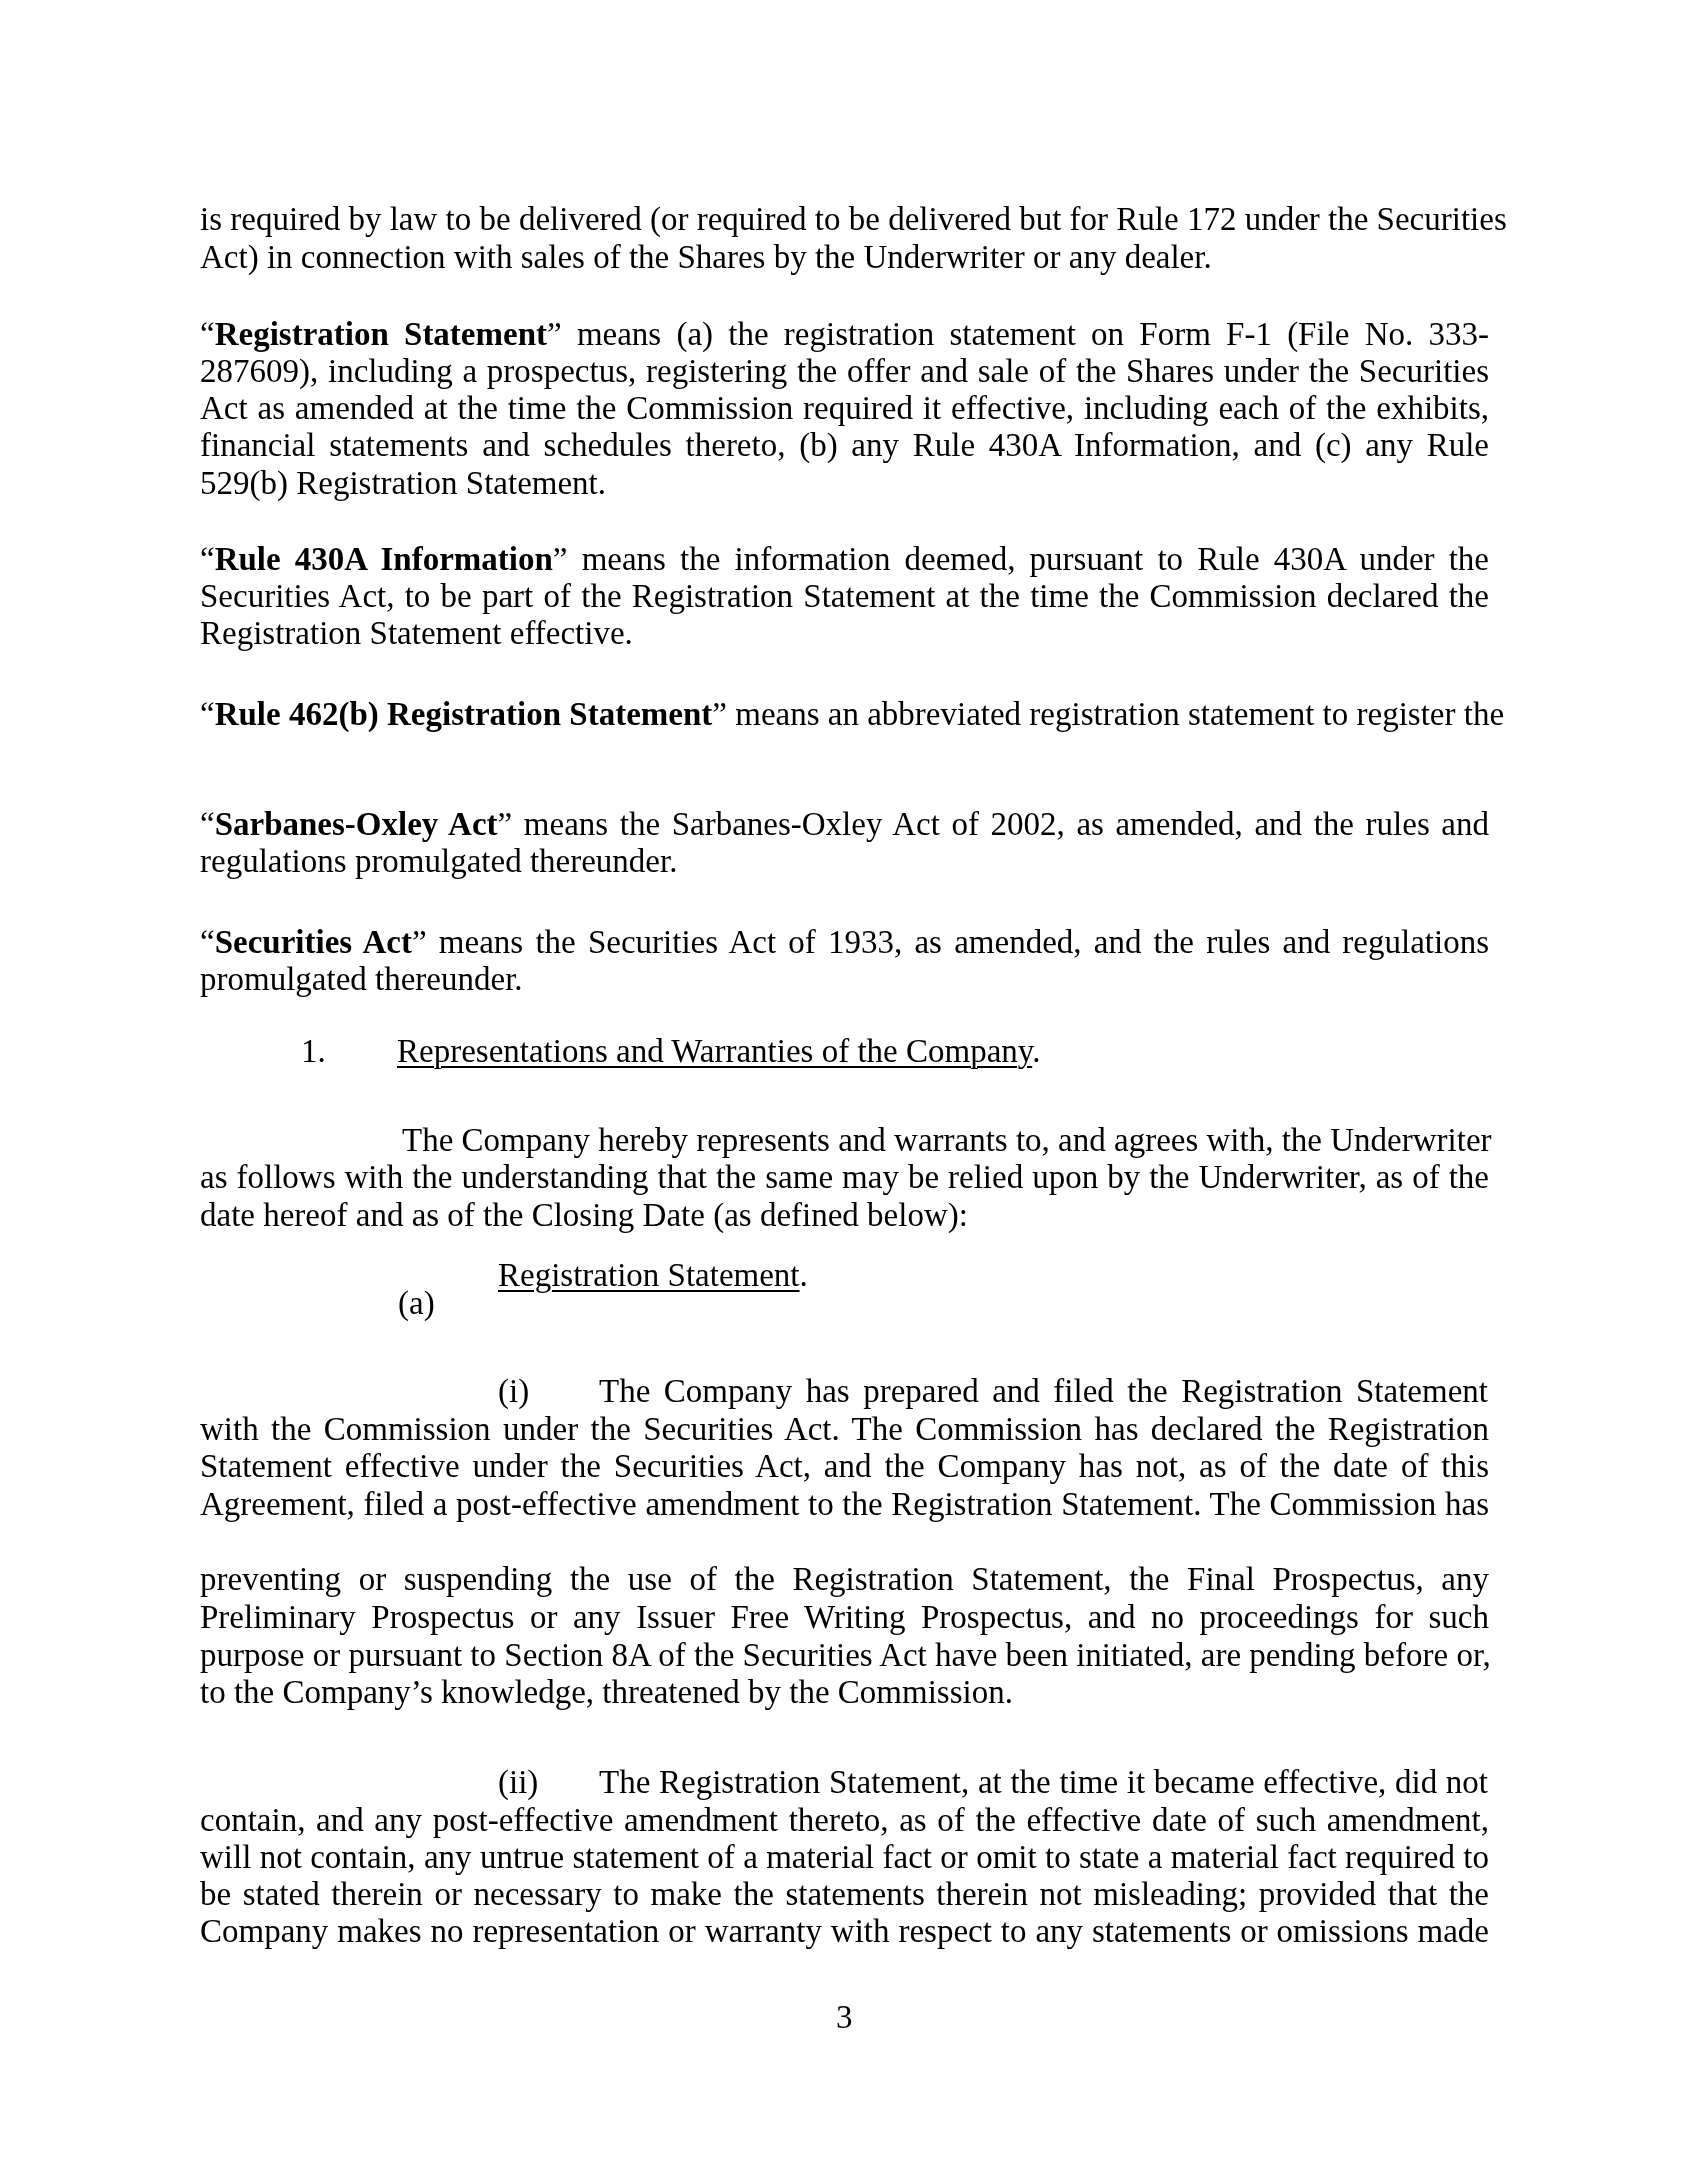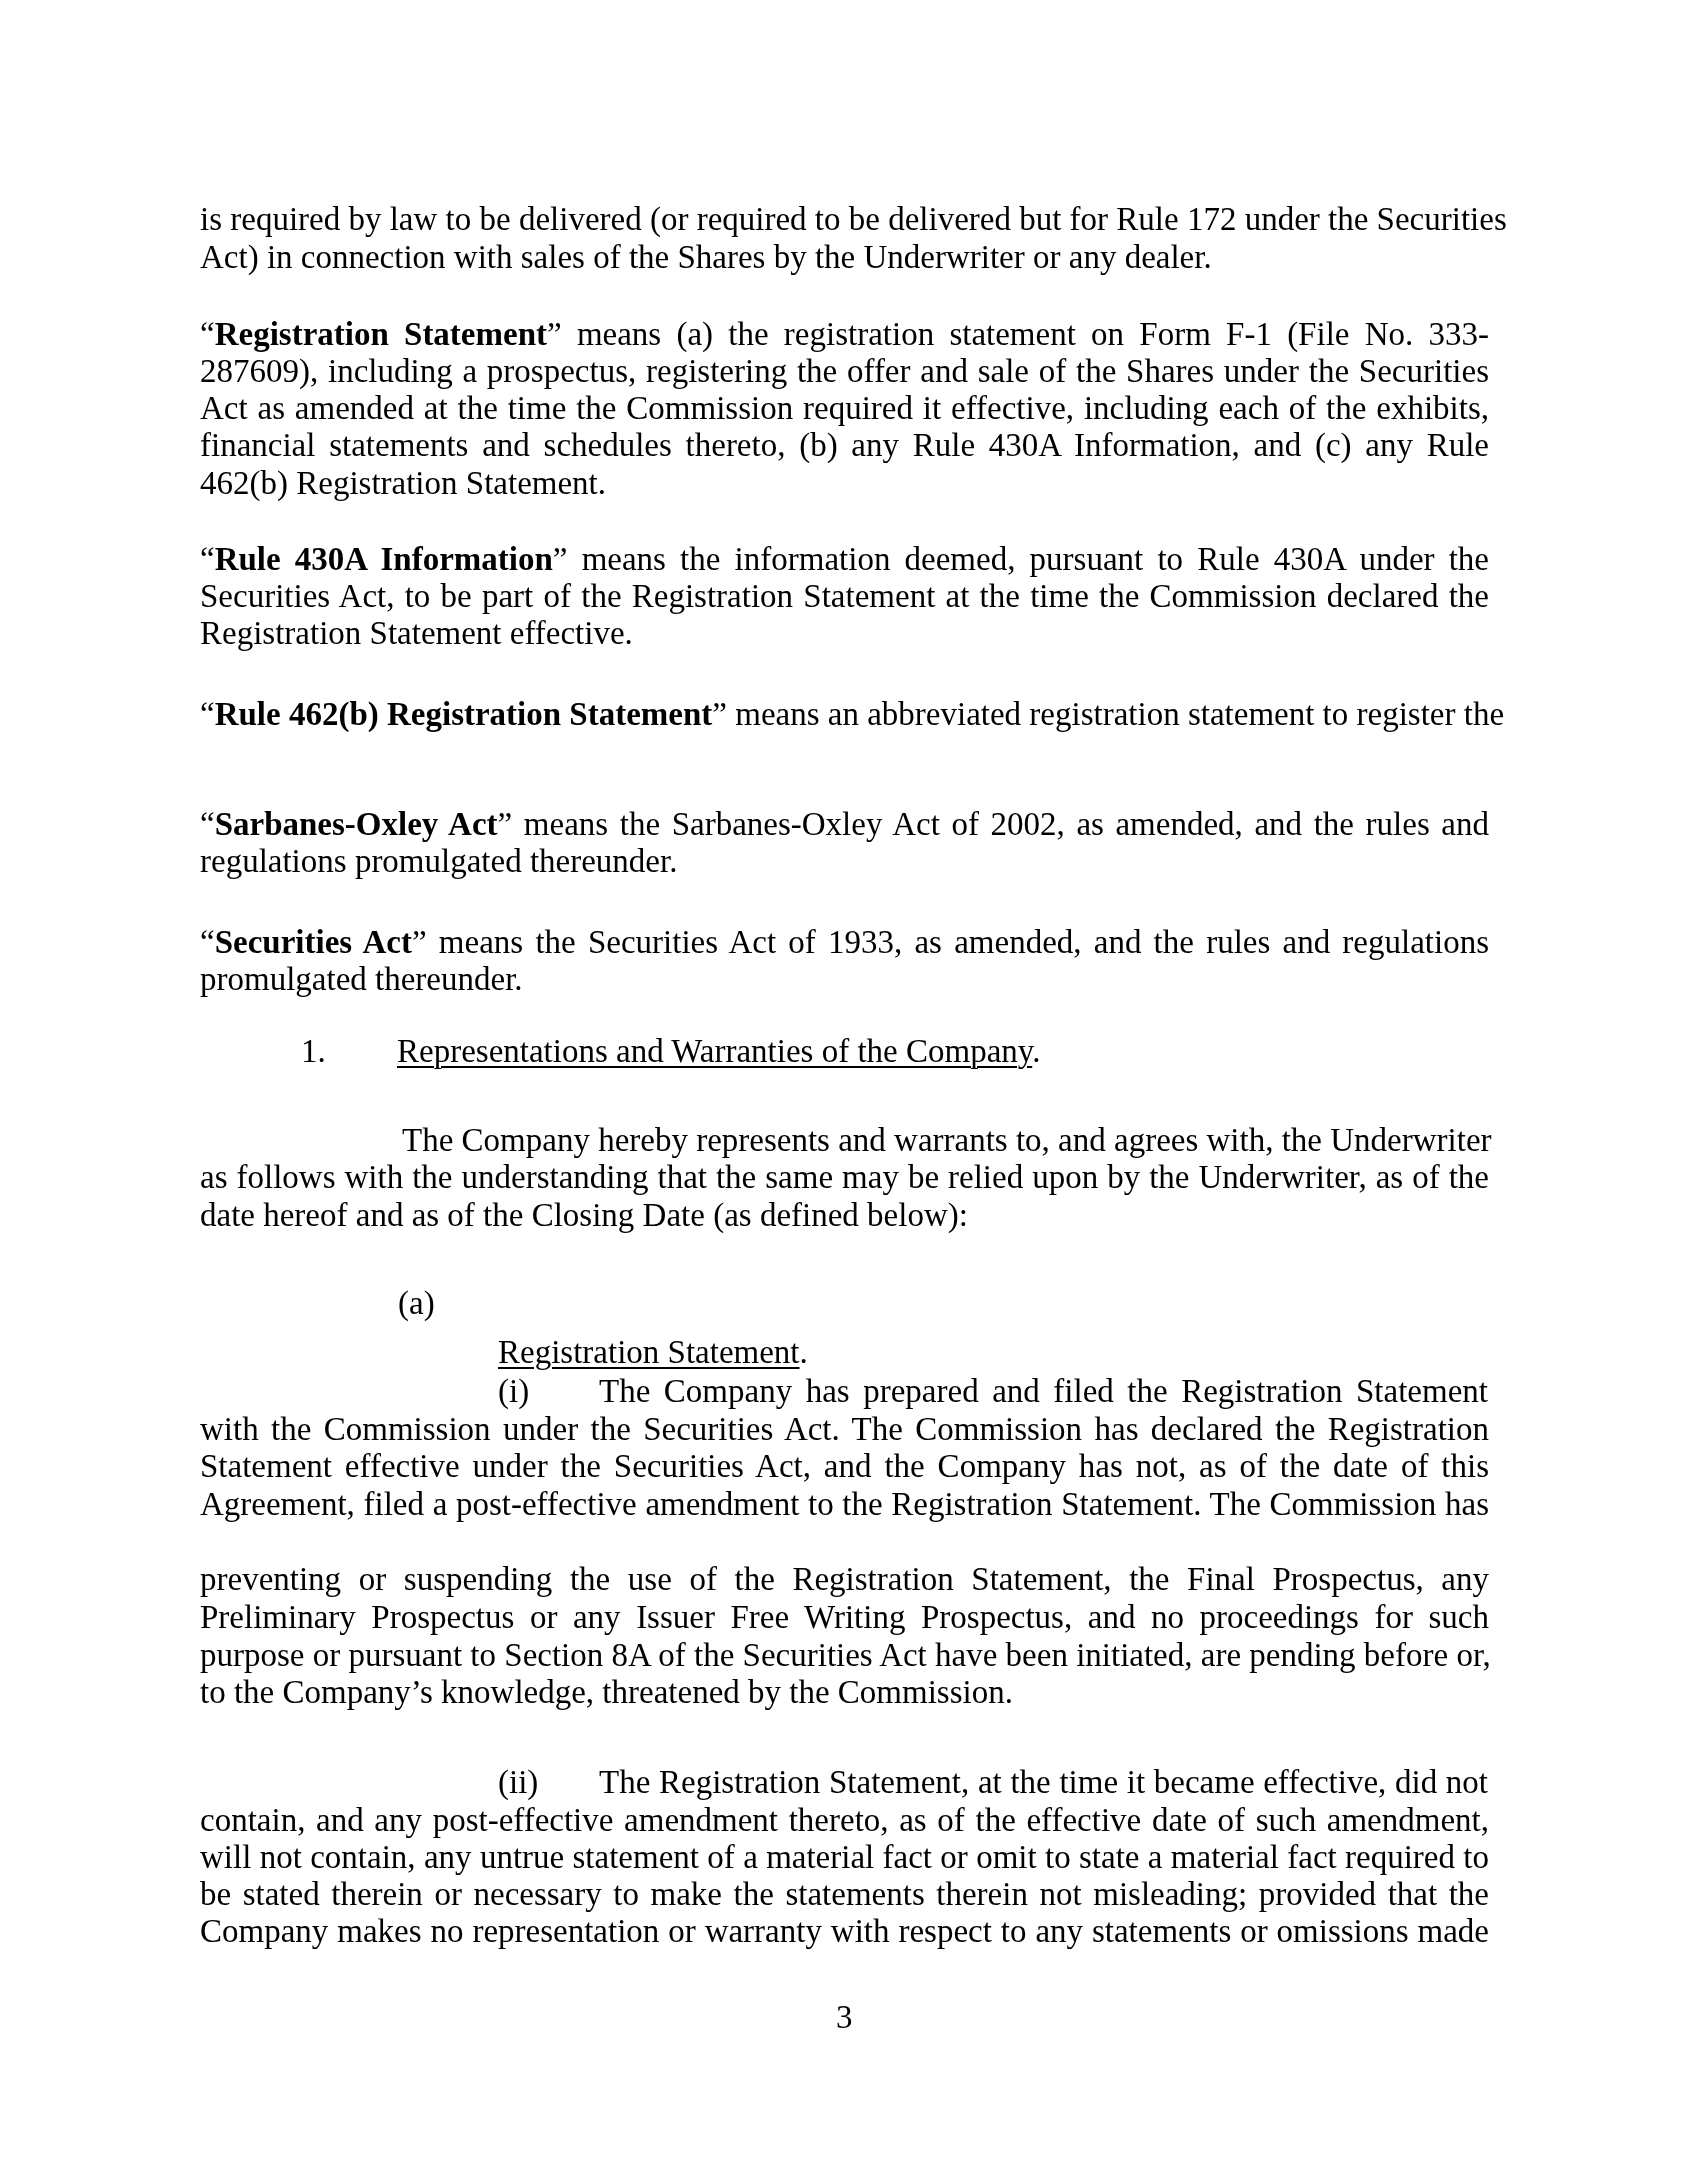--- a/index.html
+++ b/index.html
@@ -19,21 +19,21 @@
 
 <div class="page">
 
   <div class="ln j" style="top:203px">is required by law to be delivered (or required to be delivered but for Rule 172 under the Securities</div>
   <div class="ln" style="top:241px">Act) in connection with sales of the Shares by the Underwriter or any dealer.</div>
 
   <div class="ln j" style="top:318px"><span>“</span><b>Registration Statement</b><span>”</span><span> means (a) the registration statement on Form F-1 (File No. 333-</span></div>
   <div class="ln j" style="top:355px">287609), including a prospectus, registering the offer and sale of the Shares under the Securities</div>
   <div class="ln j" style="top:392px">Act as amended at the time the Commission required it effective, including each of the exhibits,</div>
   <div class="ln j" style="top:429px">financial statements and schedules thereto, (b) any Rule 430A Information, and (c) any Rule</div>
-  <div class="ln" style="top:467px">462(b) Registration Statement.</div>
+  <div class="ln" style="top:467px">529(b) Registration Statement.</div>
 
   <div class="ln j" style="top:543px"><span>“</span><b>Rule 430A Information</b><span>”</span><span> means the information deemed, pursuant to Rule 430A under the</span></div>
   <div class="ln j" style="top:580px">Securities Act, to be part of the Registration Statement at the time the Commission declared the</div>
   <div class="ln" style="top:617px">Registration Statement effective.</div>
 
   <div class="ln j" style="top:698px"><span>“</span><b>Rule 462(b) Registration Statement</b><span>”</span><span> means an abbreviated registration statement to register the</span></div>
 
   <div class="ln j" style="top:808px"><span>“</span><b>Sarbanes-Oxley Act</b><span>”</span><span> means the Sarbanes-Oxley Act of 2002, as amended, and the rules and</span></div>
   <div class="ln" style="top:845px">regulations promulgated thereunder.</div>
 
@@ -41,21 +41,21 @@
   <div class="ln" style="top:963px">promulgated thereunder.</div>
 
   <div class="hd-num" style="left:301px; top:1035px">1.</div>
   <div class="hd-num" style="left:397px; top:1035px"><u>Representations and Warranties of the Company</u><span>.</span></div>
 
   <div class="ln j" style="top:1124px; left:402px; width:1087px">The Company hereby represents and warrants to, and agrees with, the Underwriter</div>
   <div class="ln j" style="top:1161px">as follows with the understanding that the same may be relied upon by the Underwriter, as of the</div>
   <div class="ln" style="top:1199px">date hereof and as of the Closing Date (as defined below):</div>
 
   <div class="hd-num" style="left:398px; top:1287px">(a)</div>
-  <div class="hd-num" style="left:498px; top:1336px"><u>Registration Statement</u><span>.</span></div>
+  <div class="hd-num" style="left:498px; top:1259px"><u>Registration Statement</u><span>.</span></div>
 
   <div class="hd-num" style="left:498px; top:1375px">(i)</div>
   <div class="ln j" style="top:1375px; left:599px; width:889px">The Company has prepared and filed the Registration Statement</div>
   <div class="ln j" style="top:1413px">with the Commission under the Securities Act. The Commission has declared the Registration</div>
   <div class="ln j" style="top:1450px">Statement effective under the Securities Act, and the Company has not, as of the date of this</div>
   <div class="ln j" style="top:1488px">Agreement, filed a post-effective amendment to the Registration Statement. The Commission has</div>
   <div class="ln j" style="top:1563px">preventing or suspending the use of the Registration Statement, the Final Prospectus, any</div>
   <div class="ln j" style="top:1601px">Preliminary Prospectus or any Issuer Free Writing Prospectus, and no proceedings for such</div>
   <div class="ln j" style="top:1639px">purpose or pursuant to Section 8A of the Securities Act have been initiated, are pending before or,</div>
   <div class="ln" style="top:1676px">to the Company’s knowledge, threatened by the Commission.</div>

